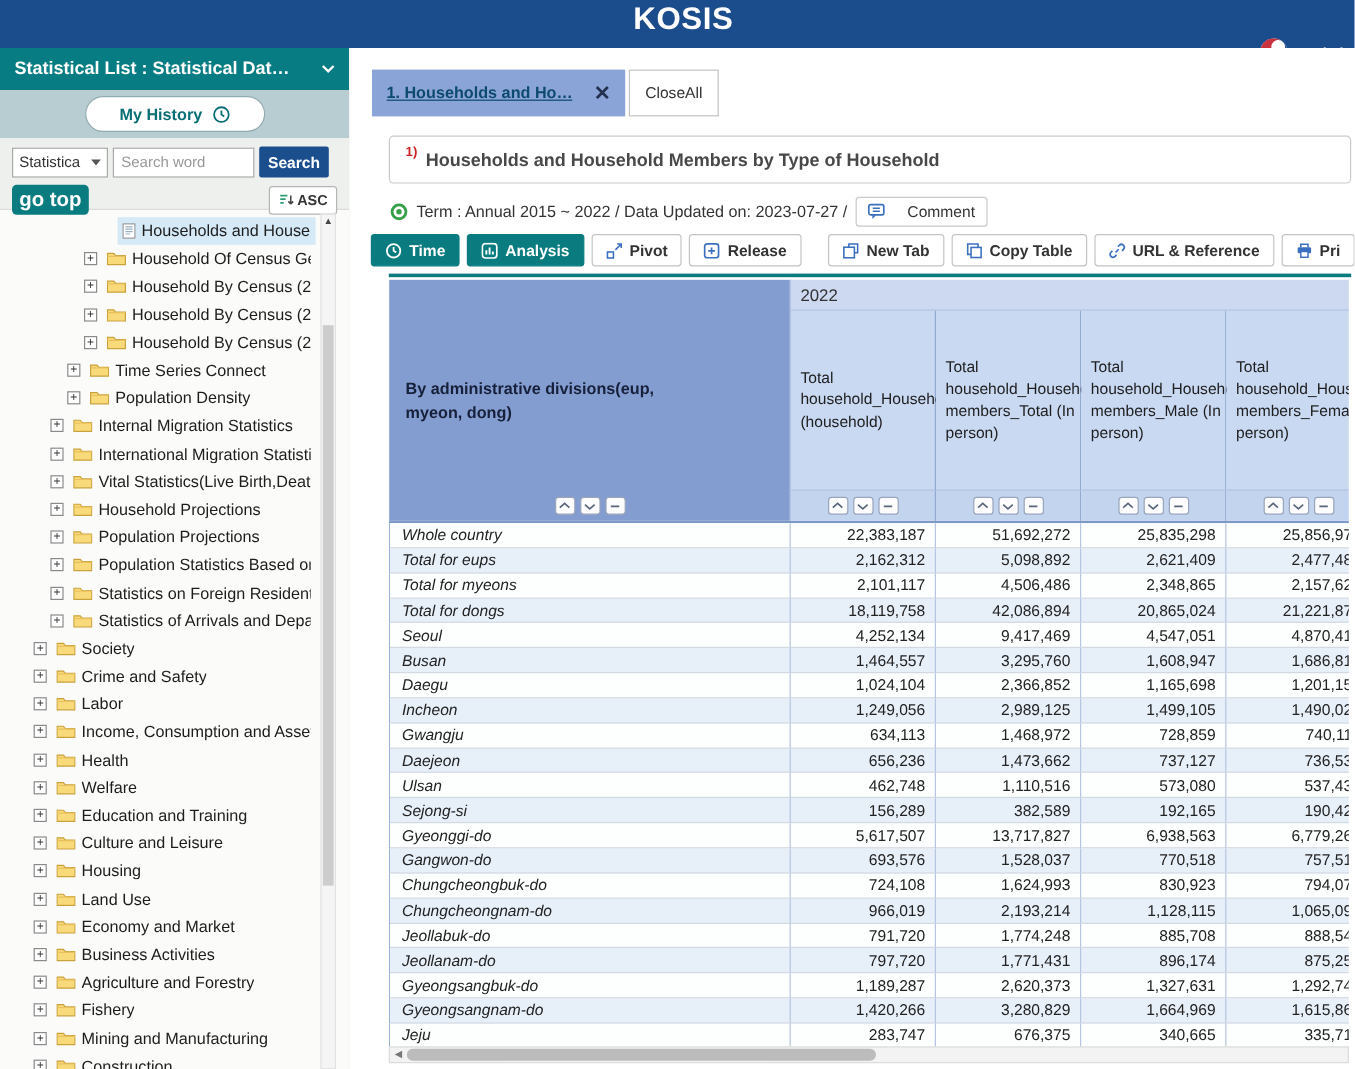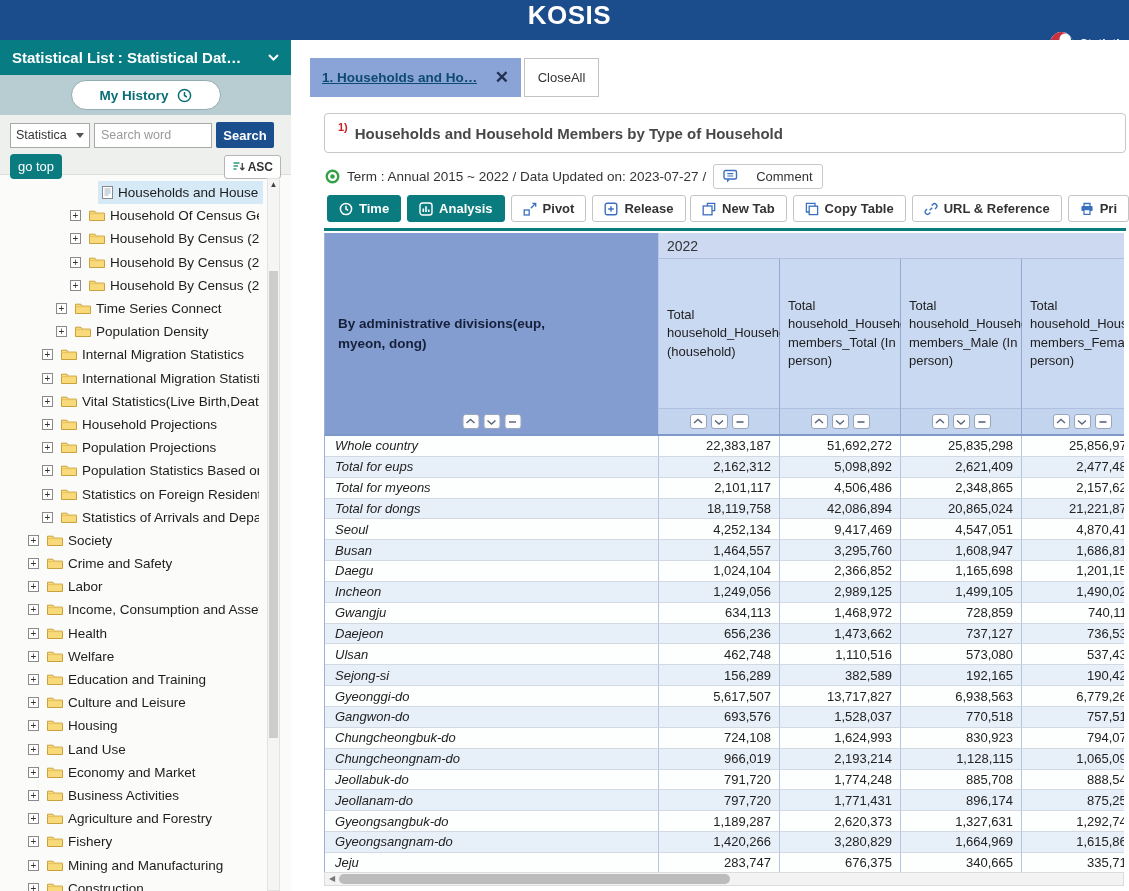--- a/index.html
+++ b/index.html
@@ -18,21 +18,21 @@
   .side-history{height:40px;background:#b7cdd2;display:flex;align-items:center;justify-content:center;}
   .pill{background:#fff;border:1px solid #93acb1;border-radius:15px;height:28px;min-width:148px;display:flex;align-items:center;justify-content:center;gap:8px;color:#0a6f75;font-size:13.5px;font-weight:bold;}
   .side-search{height:60px;background:#eef0ee;border-bottom:1px solid #dcdcda;padding:7px 10px;box-sizing:border-box;}
   .srow{display:flex;align-items:center;gap:4px;}
   .srow + .srow{margin-top:6px;justify-content:space-between;}
   .sel-box{width:80px;height:25px;background:#fff;border:1px solid #a9a9a9;display:flex;align-items:center;font-size:12.5px;color:#333;padding:0 5px;box-sizing:border-box;}
   .sel-box .tri{margin-left:auto;width:0;height:0;border-left:4px solid transparent;border-right:4px solid transparent;border-top:5px solid #555;}
   .sinput{width:118px;height:25px;border:1px solid #a9a9a9;box-sizing:border-box;font-size:12.5px;padding:0 6px;color:#333;font-family:"Liberation Sans",sans-serif;}
   .sinput::placeholder{color:#999;}
   .btn-search{width:58px;height:26px;background:#1a4e8c;color:#fff;border:none;font-size:13px;font-weight:bold;border-radius:2px;}
-  .btn-gotop{width:52px;height:25px;background:#0a7c80;color:#fff;border:none;font-size:13px;font-weight:normal;border-radius:4px;}
+  .btn-gotop{width:64px;height:25px;background:#0a7c80;color:#fff;border:none;font-size:17px;font-weight:bold;border-radius:4px;}
   .btn-asc{height:24px;background:#fff;border:1px solid #b5b5b5;border-radius:3px;display:flex;align-items:center;gap:3px;padding:0 7px;font-size:12px;font-weight:bold;color:#333;}
 
   .side-tree{position:absolute;left:0;top:135px;right:0;bottom:0;padding-top:6px;overflow:hidden;}
   .titem{height:23.2px;display:flex;align-items:center;gap:4px;padding-right:28px;box-sizing:border-box;font-size:13.5px;color:#1d1d1d;white-space:nowrap;}
   .tcontent{display:flex;align-items:center;gap:5px;flex:1;height:100%;padding:0 4px;overflow:hidden;}
   .titem.sel .tcontent{background:#d5e9f7;}
   .expand{width:11px;height:11px;flex:none;background:#fff;border:1px solid #8a8a8a;display:flex;align-items:center;justify-content:center;font-size:10px;line-height:9px;color:#333;box-sizing:border-box;}
   .tlabel{overflow:hidden;text-overflow:clip;}
   .vscroll{position:absolute;left:267px;top:138px;bottom:0;width:13px;background:#f5f5f5;border:1px solid #e2e2e2;box-sizing:border-box;}
   .vscroll .uparr{height:12px;text-align:center;font-size:8px;color:#444;line-height:12px;}
@@ -48,21 +48,21 @@
   .tab-active .x{margin-left:auto;font-size:17px;color:#22304f;font-weight:bold;line-height:1;padding-left:8px;}
   .tab-closeall{width:75px;height:39px;background:#fff;border:1px solid #c3c3c3;display:flex;align-items:center;justify-content:center;font-size:13px;color:#333;box-sizing:border-box;}
 
   .titlebox{position:absolute;left:33px;top:73px;right:3px;height:40px;border:1px solid #c9c9c9;border-radius:4px;display:flex;align-items:center;padding:0 13px;box-sizing:border-box;background:#fff;}
   .titlebox .sup{color:#c22;font-size:11px;font-weight:bold;vertical-align:super;margin-right:7px;position:relative;top:-6px;}
   .titlebox h1{font-size:15px;color:#484848;margin:0;font-weight:bold;}
 
   .termrow{position:absolute;left:34px;top:123px;height:26px;display:flex;align-items:center;gap:7px;font-size:13.5px;color:#333;}
   .btn-comment{height:25px;background:#fff;border:1px solid #c9c9c9;border-radius:3px;display:flex;align-items:center;gap:18px;padding:0 9px;font-size:13px;color:#333;}
 
-  .toolbar{position:absolute;left:36px;top:155px;right:0;height:27px;display:flex;align-items:center;}
+  .toolbar{position:absolute;left:18px;top:155px;right:0;height:27px;display:flex;align-items:center;}
   .tb-left{display:flex;gap:6px;}
   .tb-right{display:flex;gap:6px;margin-left:auto;}
   .tbtn{flex:none;height:27px;border-radius:3px;display:flex;align-items:center;gap:6px;padding:0 11px;font-size:13px;font-weight:bold;box-sizing:border-box;white-space:nowrap;}
   .tbtn.teal{background:#0a7c80;color:#fff;border:1px solid #0a7c80;}
   .tbtn.white{background:#fff;color:#333;border:1px solid #c4c4c4;}
 
   .tealline{position:absolute;left:33px;top:188px;right:3px;height:3px;background:#0a7c80;}
 
   
   .tablewrap{position:absolute;left:33px;top:193px;width:800px;overflow:hidden;}

